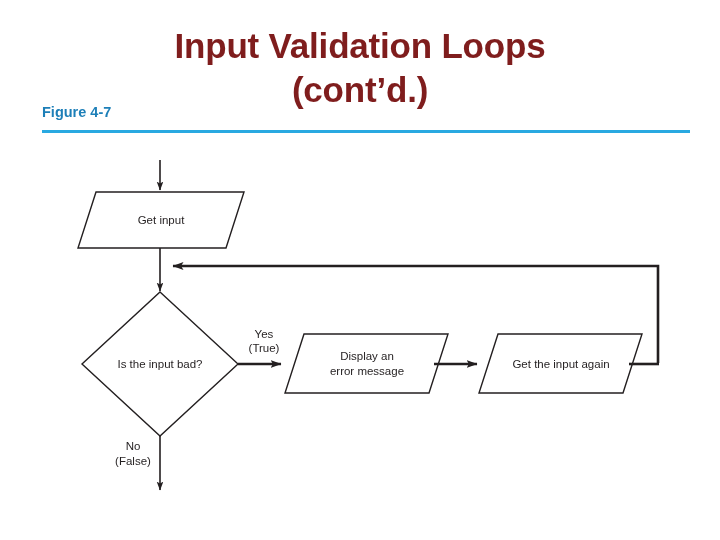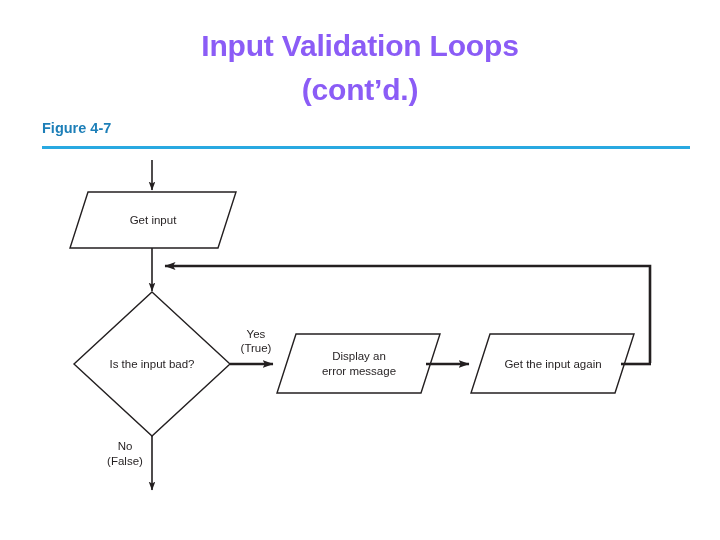--- a/index.html
+++ b/index.html
@@ -25,34 +25,34 @@
 
   
   .title-block {
     position: absolute;
     left: 0;
     top: 24px;
     width: 720px;
     text-align: center;
   }
   .title-line {
-    color: #8b5cf6;
+    color: #7f1d1d;
     font-family: "Liberation Sans", sans-serif;
     font-weight: bold;
-    font-size: 30px;
+    font-size: 35px;
     line-height: 44px;
     letter-spacing: -0.2px;
     white-space: nowrap;
   }
 
   
   .caption-band {
     position: absolute;
     left: 42px;
-    top: 120px;
+    top: 104px;
     width: 648px;
     height: 34px;
   }
   .caption-row {
     display: flex;
     align-items: baseline;
     height: 22px;
   }
   .caption-figno {
     color: #1d7fb8;
@@ -73,21 +73,21 @@
     left: 0;
     top: 26px;
     width: 648px;
     height: 2.5px;
     background: #29a9e1;
   }
 
   
   .flowchart {
     position: absolute;
-    left: 0;
+    left: 8px;
     top: 158px;
     width: 684px;
     height: 360px;
   }
   .flowchart svg {
     display: block;
   }
   .node-label {
     font-family: "Liberation Sans", sans-serif;
     font-size: 11.5px;

